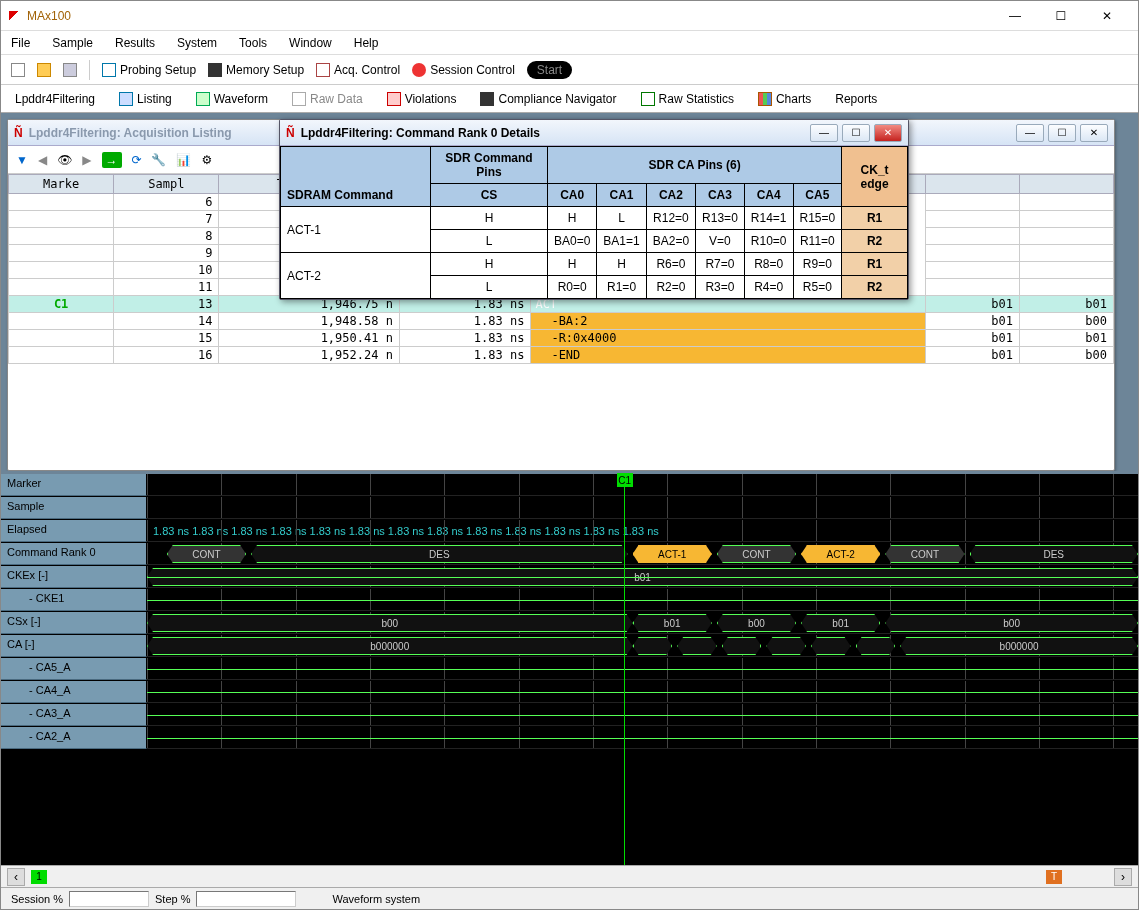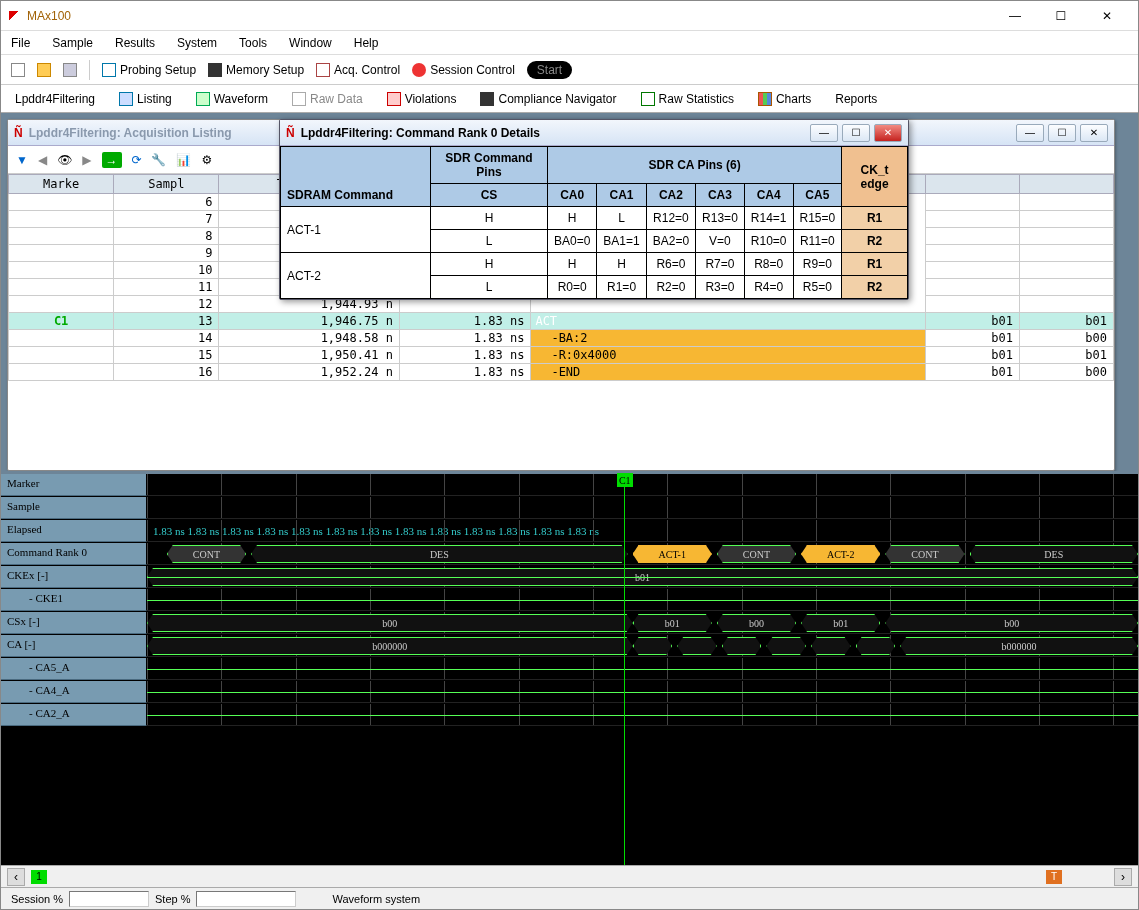--- a/index.html
+++ b/index.html
@@ -38,21 +38,21 @@
 .detail-win .hdr .wbtns { margin-left: auto; display: flex; gap: 4px; }
 .detail-win .hdr .wbtns div { width: 28px; height: 18px; border: 1px solid #9ab; background: linear-gradient(#fcfdff,#dbe7f5); border-radius: 2px; display: flex; align-items: center; justify-content: center; cursor: pointer; font-size: 10px; }
 .detail-win .hdr .wbtns .close { background: linear-gradient(#f28b82,#c5221f); color: #fff; }
 .detail-win table { width: 100%; border-collapse: collapse; font-size: 12px; }
 .detail-win th { background: #aecae6; border: 1px solid #000; padding: 4px 6px; text-align: center; font-weight: bold; }
 .detail-win th.ck { background: #f0c090; }
 .detail-win td { border: 1px solid #000; padding: 4px 6px; text-align: center; background: #fff; }
 .detail-win td.cmd { text-align: left; }
 .detail-win td.ck { background: #f2d0a8; font-weight: bold; }
 .status-c1 { height: 18px; background: #f0f0f0; border-top: 1px solid #ccc; padding: 2px 10px; font-size: 11px; }
-.wave { flex: 1; background: #000; color: #fff; font-family: Liberation Serif, serif; font-size: 11px; position: relative; display: flex; flex-direction: column; border-top: 3px solid #6d8598; }
+.wave { flex: 1; background: #000; color: #fff; font-family: Liberation Sans, sans-serif; font-size: 11px; position: relative; display: flex; flex-direction: column; border-top: 3px solid #6d8598; }
 .wave-row { display: flex; height: 23px; align-items: stretch; border-bottom: 1px solid #000; }
 .wave-lbl { width: 146px; background: #789bb1; color: #000; padding: 3px 6px; border-right: 1px solid #000; border-bottom: 1px solid #4a6a7f; flex-shrink: 0; }
 .wave-lbl.sub { padding-left: 28px; }
 .wave-body { flex: 1; position: relative; background: #000; border-bottom: 1px solid #222; display: flex; align-items: center; }
 .wave-body .seg { position: absolute; height: 18px; top: 2px; border: 1px solid #5f5; background: #111; display: flex; align-items: center; justify-content: center; font-size: 10px; color: #ccc; clip-path: polygon(6px 0, calc(100% - 6px) 0, 100% 50%, calc(100% - 6px) 100%, 6px 100%, 0 50%); }
 .wave-body .seg.yellow { background: #f7b733; color: #000; border-color: #f7b733; }
 .wave-body .seg.cont { background: #333; }
 .wave-body .sigline { position: absolute; border-top: 1px solid #5f5; width: 100%; top: 50%; }
 .wave-body .vtick { position: absolute; top: 0; bottom: 0; width: 1px; background: #444; }
 .marker-c1 { position: absolute; top: 0; bottom: 0; width: 1px; background: #0d0; }
@@ -230,29 +230,20 @@
             </tr>
             <tr>
               <td class="mk"></td>
   <td>11</td>
   <td>1,943.10 n</td>
   <td></td>
   <td class="" style="border:0"></td>
   <td></td>
   <td></td>
             </tr>
-            <tr>
-              <td class="mk"></td>
-  <td>12</td>
-  <td>1,944.93 n</td>
-  <td></td>
-  <td class="" style="border:0"></td>
-  <td></td>
-  <td></td>
-            </tr>
             <tr class="hl">
               <td class="mk">C1</td>
   <td>13</td>
   <td>1,946.75 n</td>
   <td>1.83 ns</td>
   <td class="cmdhead" style="">ACT</td>
   <td>b01</td>
   <td>b01</td>
             </tr>
             <tr>
@@ -576,20 +567,40 @@
             <div class="vtick" style="left: 60%;"></div>
             <div class="vtick" style="left: 67.5%;"></div>
             <div class="vtick" style="left: 75%;"></div>
             <div class="vtick" style="left: 82.5%;"></div>
             <div class="vtick" style="left: 90%;"></div>
             <div class="vtick" style="left: 97.5%;"></div>
             <div class="sigline"></div>
           </div>
         </div>
         <div class="wave-row">
+          <div class="wave-lbl sub">- CA3_A</div>
+          <div class="wave-body">
+            <div class="vtick" style="left: 0%;"></div>
+            <div class="vtick" style="left: 7.5%;"></div>
+            <div class="vtick" style="left: 15%;"></div>
+            <div class="vtick" style="left: 22.5%;"></div>
+            <div class="vtick" style="left: 30%;"></div>
+            <div class="vtick" style="left: 37.5%;"></div>
+            <div class="vtick" style="left: 45%;"></div>
+            <div class="vtick" style="left: 52.5%;"></div>
+            <div class="vtick" style="left: 60%;"></div>
+            <div class="vtick" style="left: 67.5%;"></div>
+            <div class="vtick" style="left: 75%;"></div>
+            <div class="vtick" style="left: 82.5%;"></div>
+            <div class="vtick" style="left: 90%;"></div>
+            <div class="vtick" style="left: 97.5%;"></div>
+            <div class="sigline"></div>
+          </div>
+        </div>
+        <div class="wave-row">
           <div class="wave-lbl sub">- CA2_A</div>
           <div class="wave-body">
             <div class="vtick" style="left: 0%;"></div>
             <div class="vtick" style="left: 7.5%;"></div>
             <div class="vtick" style="left: 15%;"></div>
             <div class="vtick" style="left: 22.5%;"></div>
             <div class="vtick" style="left: 30%;"></div>
             <div class="vtick" style="left: 37.5%;"></div>
             <div class="vtick" style="left: 45%;"></div>
             <div class="vtick" style="left: 52.5%;"></div>

